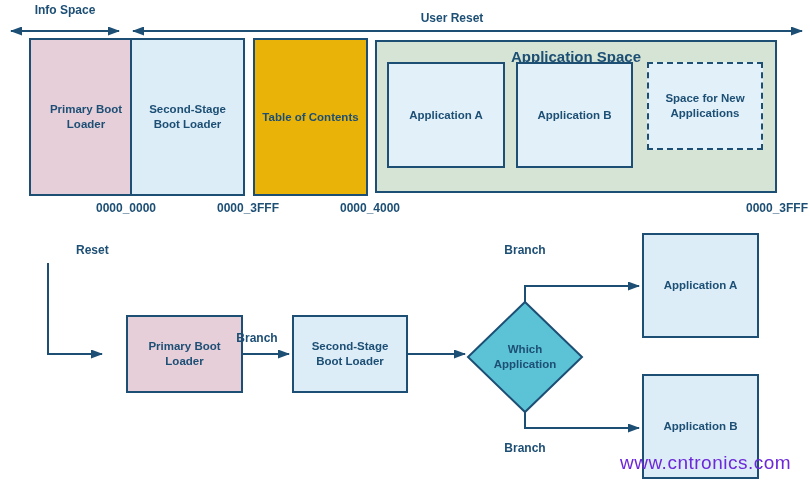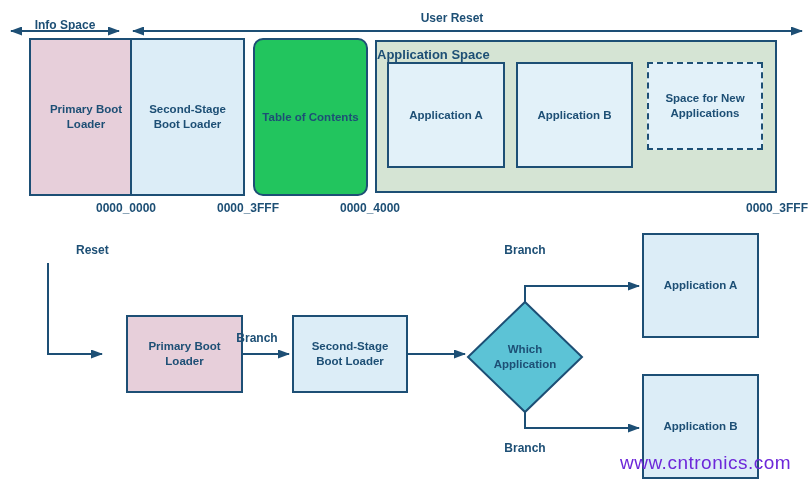--- a/index.html
+++ b/index.html
@@ -24,40 +24,40 @@
     align-items: center;
     justify-content: center;
     text-align: center;
     color: #1d4f75;
     font-weight: bold;
     font-size: 11.5px;
     line-height: 1.3;
   }
   .fill-pink   { background: #e7cfda; margin-left: 21px; }
   .fill-blue   { background: #dcedf7; }
-  .fill-peach  { background: #22c55e; border-radius: 10px; }
+  .fill-peach  { background: #eab308; }
   .fill-green  { background: #d5e4d4; }
   .fill-inner  { background: #e2f1f9; }
   .dashed      { border-style: dashed; }
   .lbl {
     position: absolute;
     color: #1d4f75;
     font-weight: bold;
     font-size: 12px;
     white-space: nowrap;
   }
   .lbl-c { transform: translateX(-50%); }
   .space-title {
     position: absolute;
     left: 0; right: 0;
     top: 5px;
-    text-align: left;
+    text-align: center;
     color: #1d4f75;
     font-weight: bold;
-    font-size: 13px;
+    font-size: 15px;
   }
   .wrap85  { display: inline-block; max-width: 88px;  }
   .wrap95  { display: inline-block; max-width: 96px;  }
   .wrap110 { display: inline-block; max-width: 110px; }
   .wrap80  { display: inline-block; max-width: 82px;  }
   .diamond-label {
     position: absolute;
     left: 468px; top: 302px;
     width: 114px; height: 110px;
     display: flex;
@@ -96,21 +96,21 @@
 
     <path d="M48,263 V354 H102" fill="none" stroke="#1d4f75" stroke-width="2" marker-end="url(#arr)"></path>
     <path d="M222,354 H289" fill="none" stroke="#1d4f75" stroke-width="2" marker-end="url(#arr)"></path>
     <path d="M408,354 H465" fill="none" stroke="#1d4f75" stroke-width="2" marker-end="url(#arr)"></path>
     <path d="M525,303 V286 H639" fill="none" stroke="#1d4f75" stroke-width="2" marker-end="url(#arr)"></path>
     <path d="M525,411 V428 H639" fill="none" stroke="#1d4f75" stroke-width="2" marker-end="url(#arr)"></path>
 
     <polygon points="525,302 582,357 525,412 468,357" fill="#5cc3d6" stroke="#1d4f75" stroke-width="2"></polygon>
   </svg>
 
-  <span class="lbl lbl-c" style="left:65px; top:18px;">Info Space</span>
+  <span class="lbl lbl-c" style="left:65px; top:3px;">Info Space</span>
   <span class="lbl lbl-c" style="left:452px; top:11px;">User Reset</span>
 
   <div class="box fill-pink" style="left:8px; top:38px; width:114px; height:158px;">
     <span class="wrap85">Primary Boot Loader</span>
   </div>
   <div class="box fill-blue" style="left:130px; top:38px; width:115px; height:158px;">
     <span class="wrap95">Second-Stage Boot Loader</span>
   </div>
   <div class="box fill-peach" style="left:253px; top:38px; width:115px; height:158px;">
     <span>Table of Contents</span>

